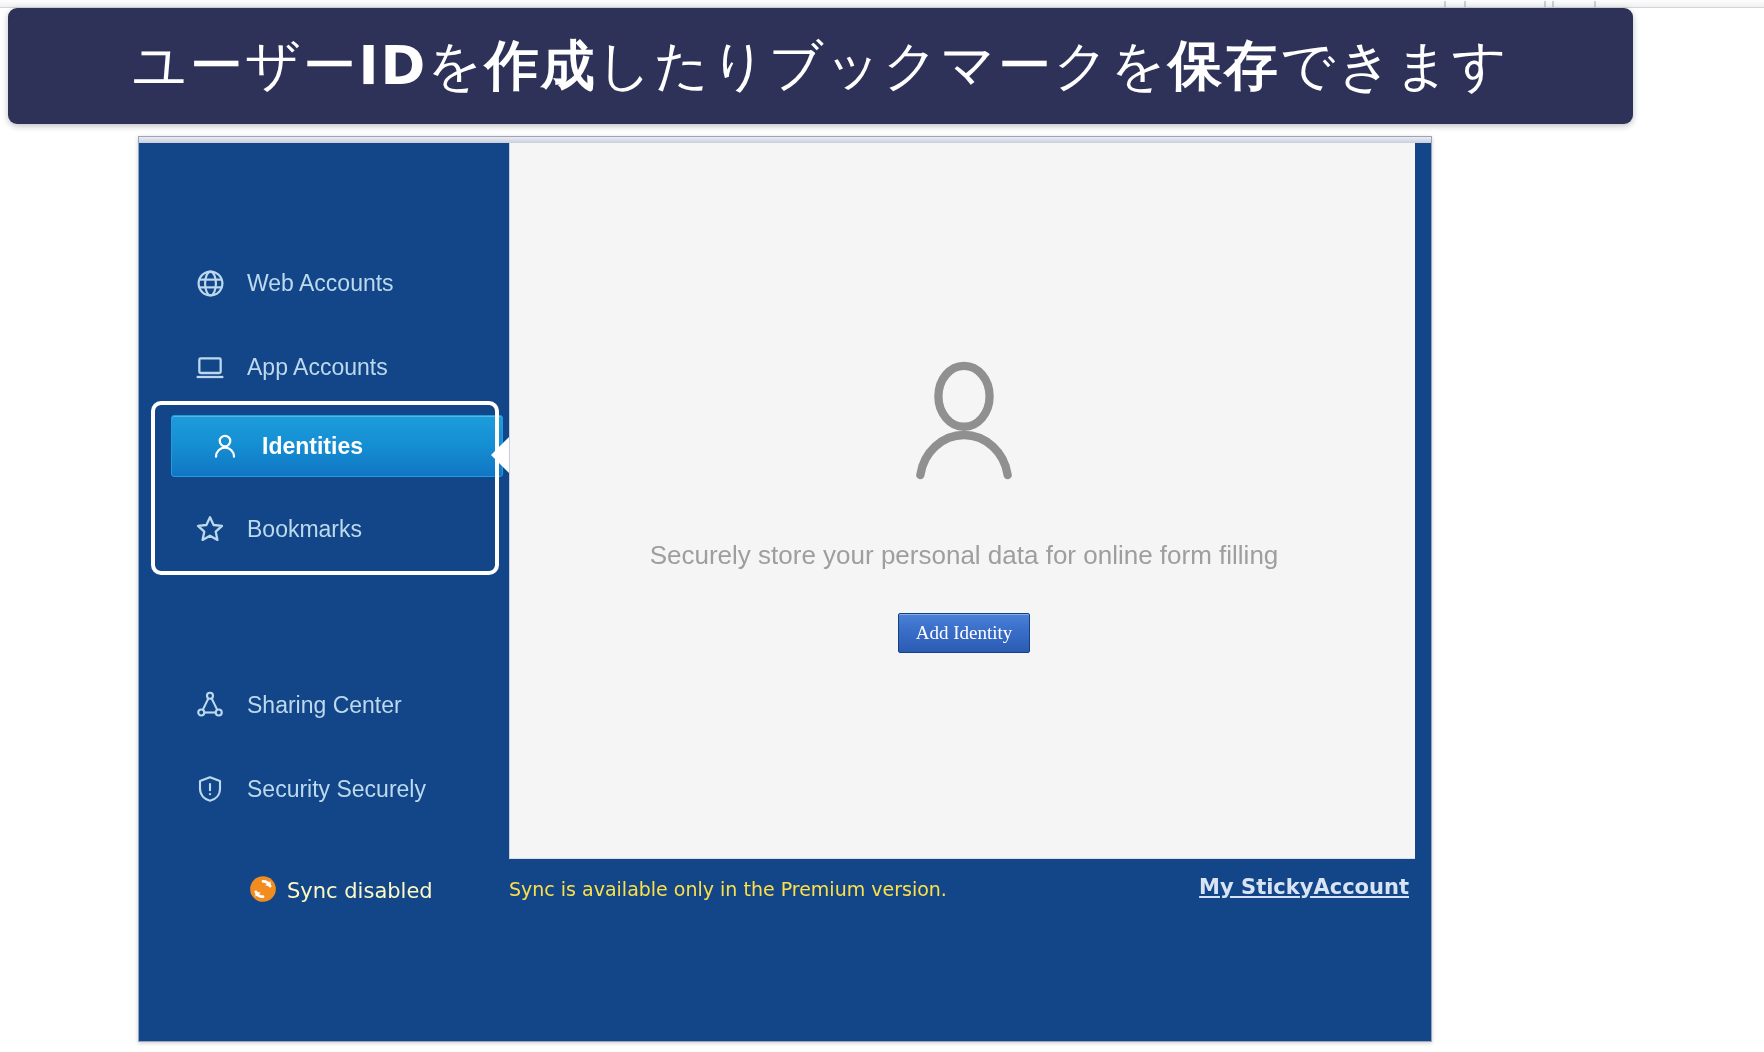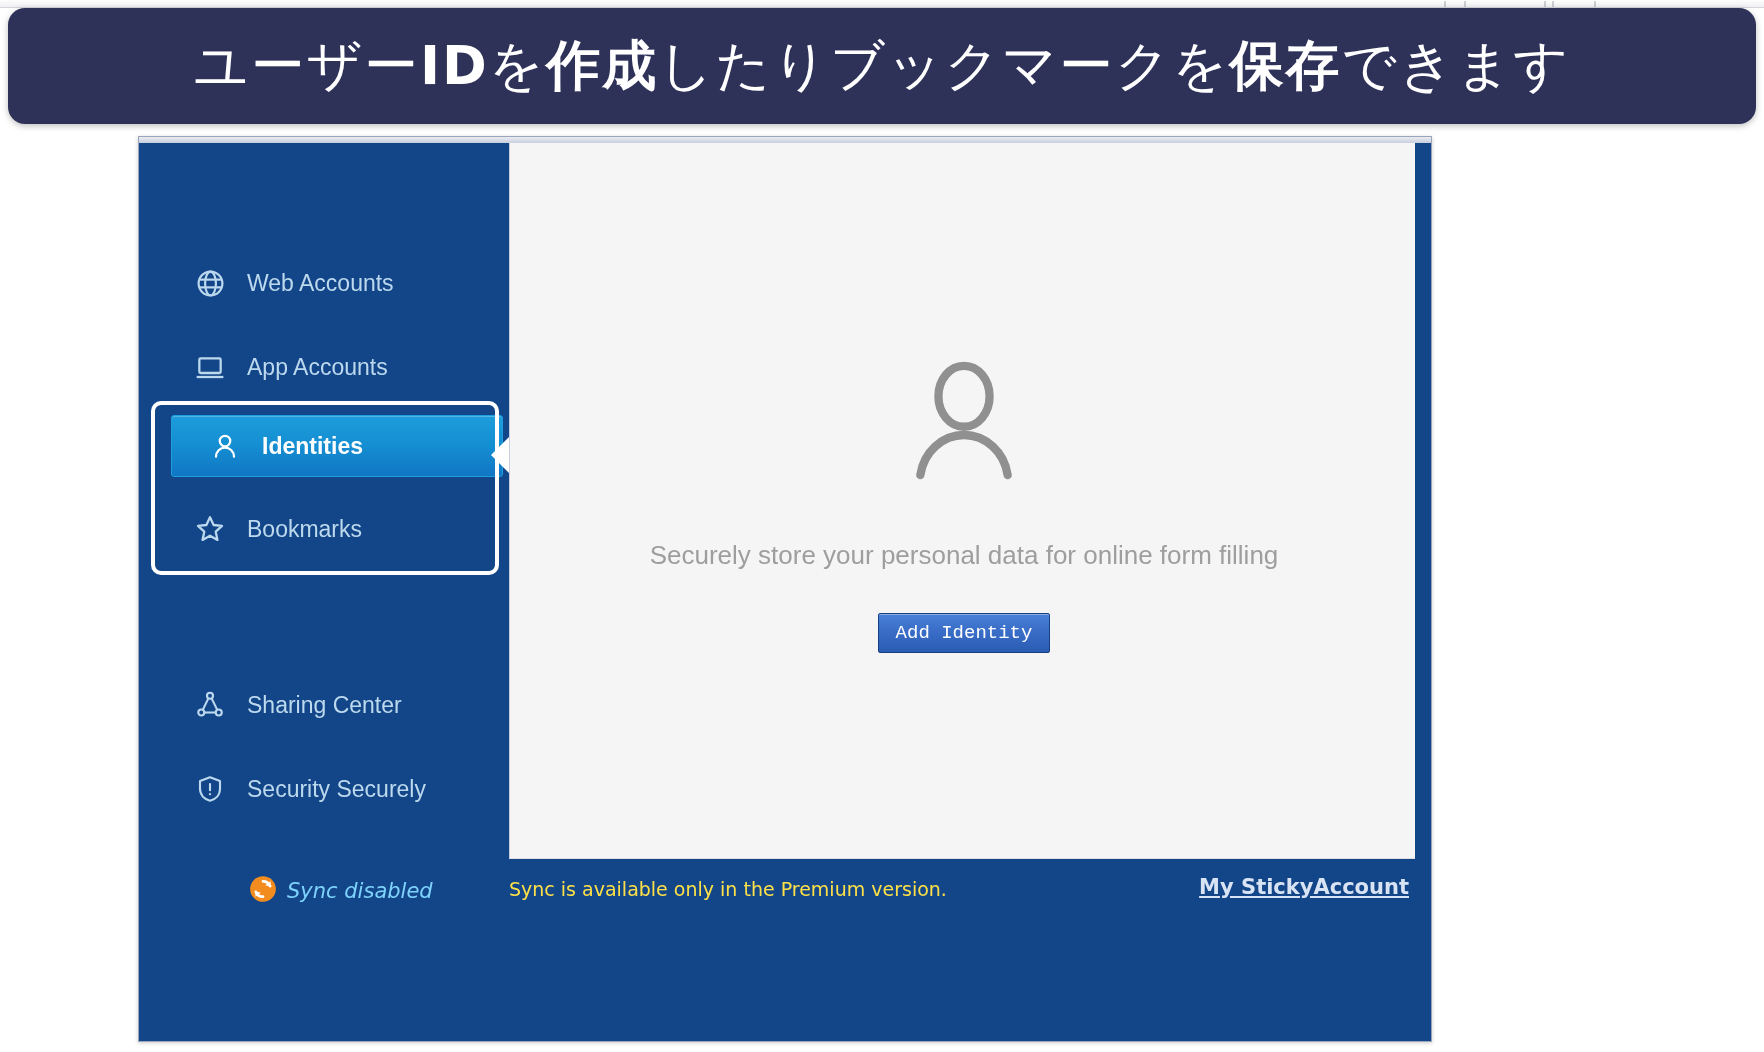--- a/index.html
+++ b/index.html
@@ -29,23 +29,23 @@
   }
   #top-chrome-glyphs span {
     position: absolute; top: 1px;
     width: 2px; height: 6px; background: #7a7f90;
   }
 
   
   #caption-banner {
     position: absolute;
     left: 8px; top: 8px;
-    width: 1748px; height: 116px;
+    width: 1625px; height: 116px;
     background: #2e3259;
-    border-radius: 17px;
+    border-radius: 9px;
     display: flex;
     align-items: center;
     justify-content: center;
     box-shadow: 0 2px 6px rgba(0,0,0,.25);
     z-index: 40;
   }
   #caption-text {
     color: #ffffff;
     font-size: 54px;
     letter-spacing: 2px;
@@ -158,43 +158,42 @@
     white-space: nowrap;
     font-weight: normal;
   }
   #add-identity-button {
     margin-top: 34px;
     background: linear-gradient(180deg, #4a82d8 0%, #3b6fc9 40%, #2b5cb4 100%);
     border: 1px solid #16407f;
     border-radius: 2px;
     color: #ffffff;
     font-size: 19px;
-    font-family: Liberation Mono, monospace;
+    font-family: Liberation Serif, serif;
     padding: 8px 17px;
     cursor: pointer;
     box-shadow: inset 0 1px 0 rgba(255,255,255,.35);
   }
 
   
   #window-footer {
     position: absolute;
     left: 0; top: 722px;
     width: 1294px; height: 184px;
     background: #134689;
   }
   #sync-status {
     position: absolute;
     left: 110px; top: 16px;
     display: flex; align-items: center; gap: 10px;
   }
   #sync-status-label {
-    color: #7dd3fc;
+    color: #fef9c3;
     font-size: 21px;
     font-family: "DejaVu Sans", "Liberation Sans", sans-serif;
-    font-style: italic;
   }
   #sync-premium-note {
     position: absolute;
     left: 370px; top: 19px;
     color: #fde047;
     font-size: 19px;
     font-family: "DejaVu Sans", "Liberation Sans", sans-serif;
   }
   #sticky-account-link {
     position: absolute;

